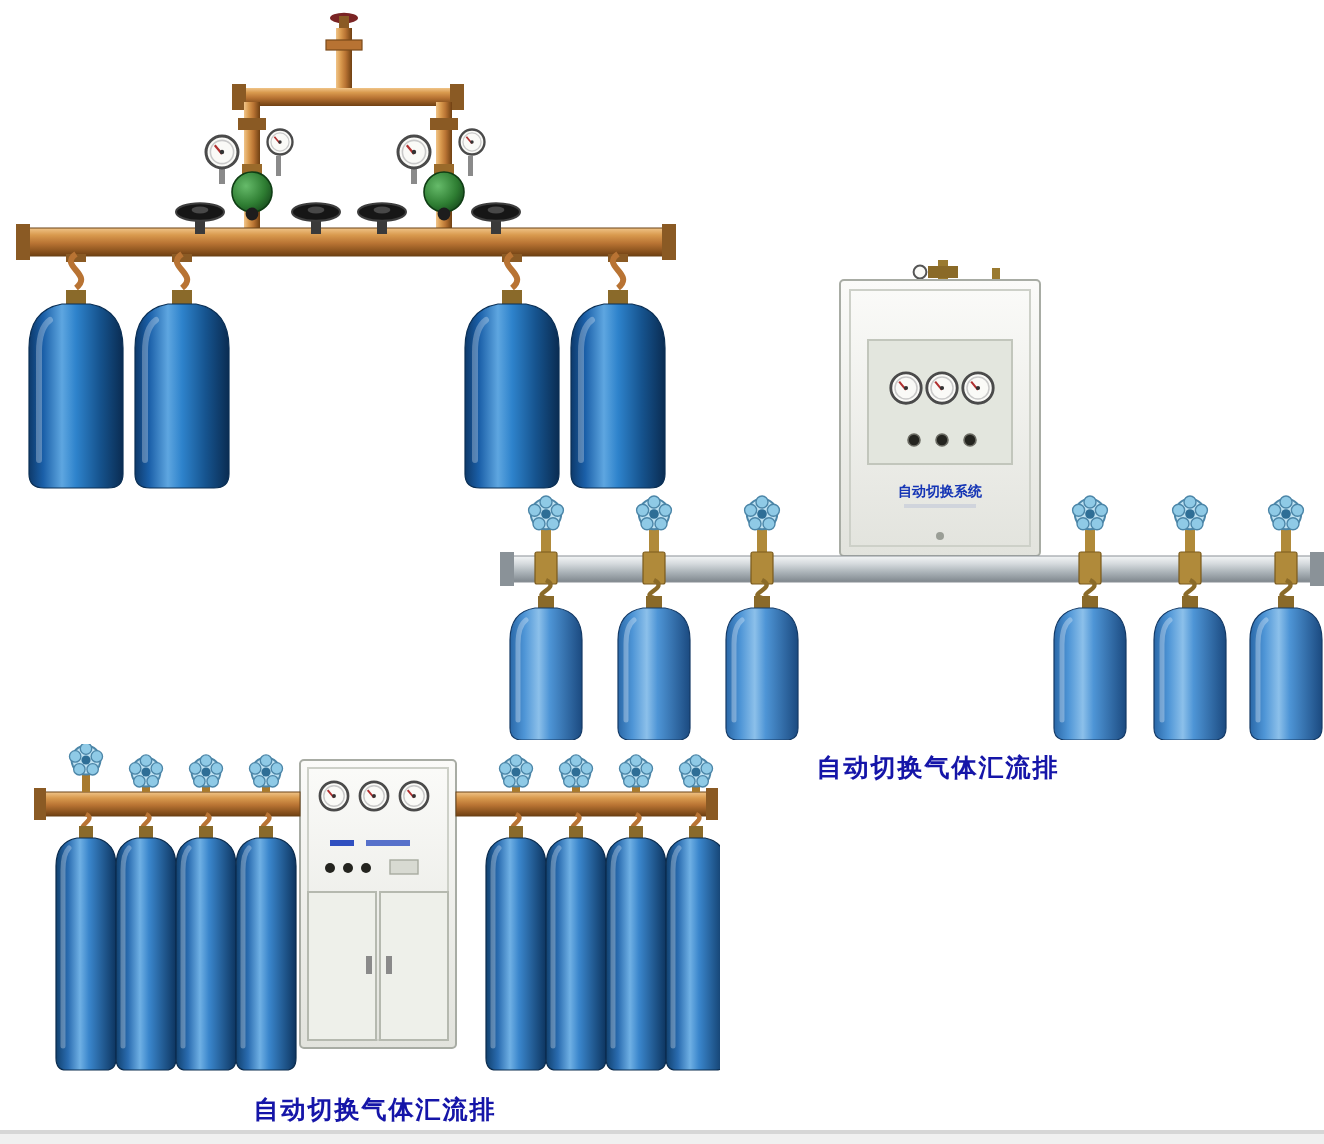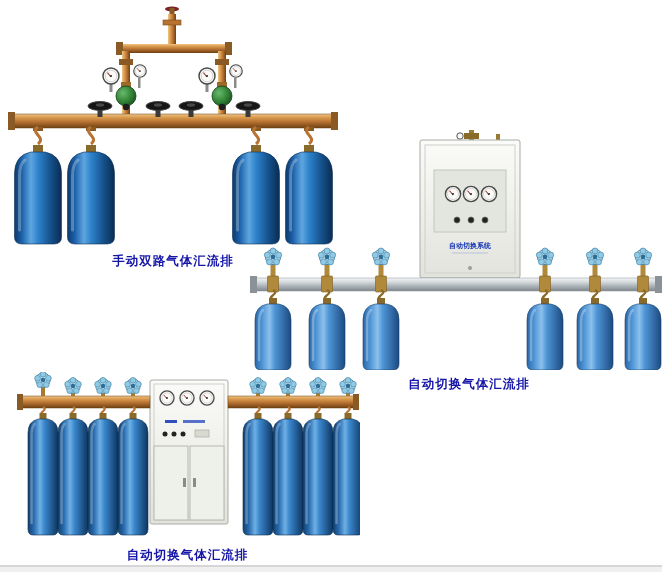--- a/index.html
+++ b/index.html
@@ -196,21 +196,20 @@
       <g transform="translate(83,146)">
           <use href="#def-cyl-a"></use>
         </g>
       <g transform="translate(248,146)">
           <use href="#def-cyl-a"></use>
         </g>
       <g transform="translate(301,146)">
           <use href="#def-cyl-a"></use>
         </g>
     </svg>
-    <figcaption class="caption">手动双路气体汇流排</figcaption>
   </figure>
 
   <figure class="product p2">
     <svg xmlns="http://www.w3.org/2000/svg" viewBox="0 0 412 240" width="412" height="240">
 
       <g>
         <rect x="219" y="0" width="5" height="12" fill="#9a7a30"></rect>
         <rect x="214" y="3" width="15" height="6" fill="#8a6a28"></rect>
         <circle cx="210" cy="6" r="3.2" fill="#fafaf7" stroke="#555" stroke-width="1"></circle>
         <rect x="246" y="4" width="4" height="8" fill="#9a7a30"></rect>

